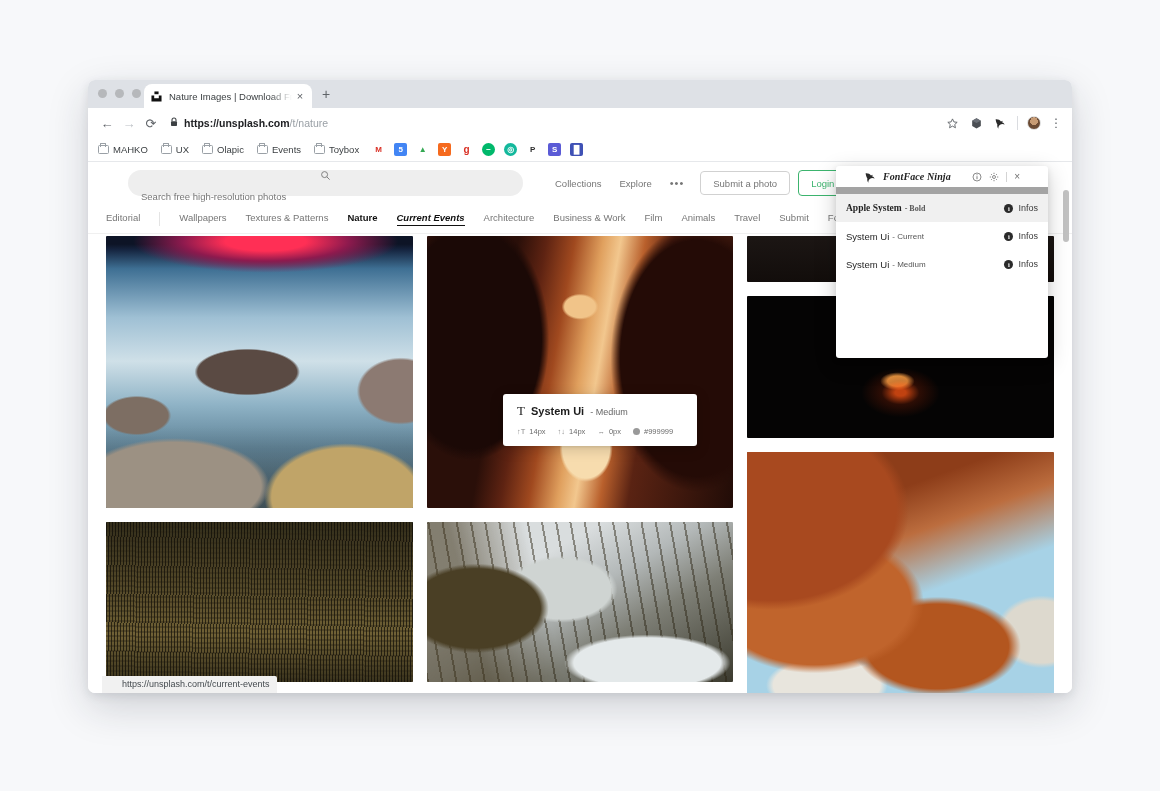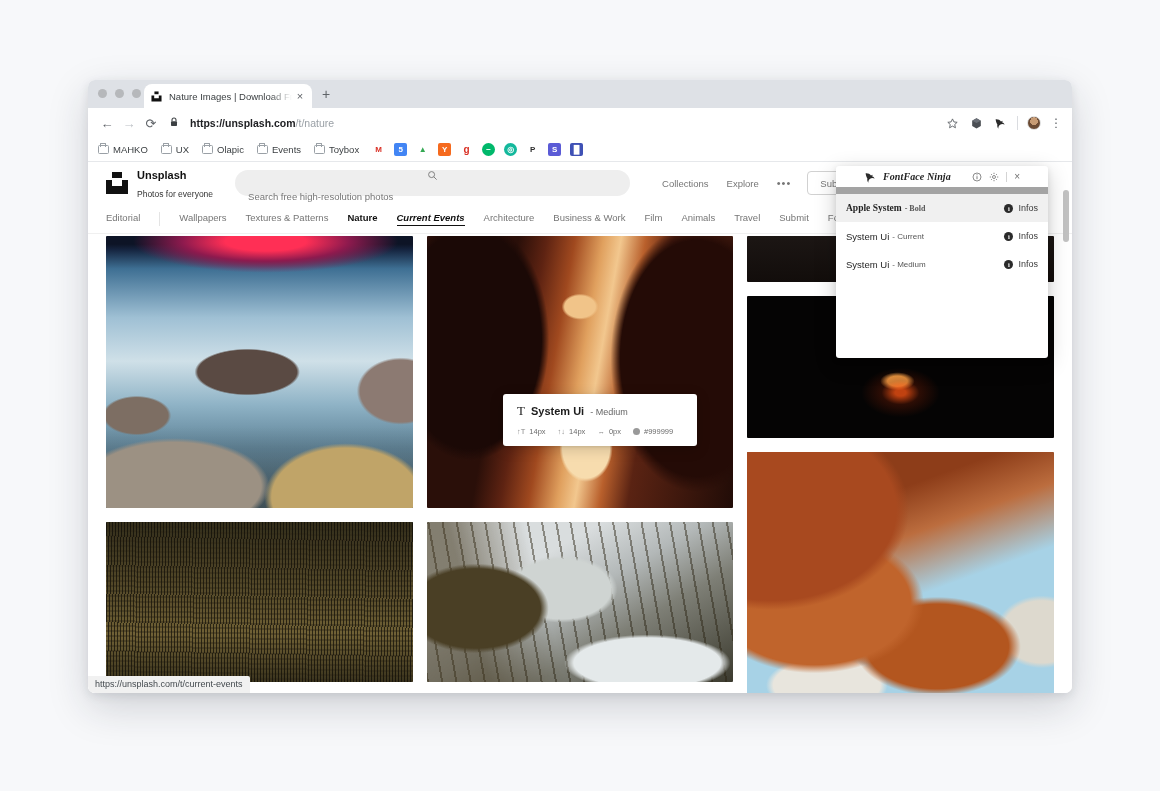--- a/index.html
+++ b/index.html
@@ -69,21 +69,21 @@
     padding: 0 8px;
   }
   .nav-btn {
     width: 22px; height: 22px;
     display: flex; align-items: center; justify-content: center;
     color: #5f6368; font-size: 13px;
   }
   .nav-btn.disabled { color: #bdc1c6; }
   #omnibox {
     flex: 1; height: 20px; margin: 0 6px 0 8px;
-    display: flex; align-items: center; gap: 12px;
+    display: flex; align-items: center; gap: 6px;
     font-size: 10.5px;
   }
   #lock-icon { color: #3c4043; font-size: 9px; }
   #url-text { color: #9aa0a6; white-space: nowrap; }
   #url-text b { color: #202124; font-weight: 700; }
   #toolbar-right { display: flex; align-items: center; gap: 9px; padding-right: 2px; }
   .tb-icon { width: 15px; height: 15px; display:flex; align-items:center; justify-content:center; color:#5f6368; }
   #tb-divider { width: 1px; height: 14px; background: #dadce0; }
   #avatar {
     width: 14px; height: 14px; border-radius: 50%;
@@ -268,23 +268,23 @@
   #page-scrollbar {
     position:absolute; right: 3px; top: 0; width: 6px; height: 100%;
   }
   #scroll-thumb {
     position:absolute; right: 0; top: 28px; width: 6px; height: 52px;
     background: #c2c2c2; border-radius: 3px;
   }
 
   
   #status-bar {
-    position:absolute; left: 0; bottom: 0;
+    position:absolute; left: 14px; bottom: 0;
     background: #f1f1f1; color: #444a4f;
-    font-size: 9px; padding: 3px 7px 4px 7px;
+    font-size: 9px; padding: 3px 7px 4px 20px;
     border-top-right-radius: 2px;
     white-space: nowrap;
     text-align: center;
   }
 
   
   #font-tooltip {
     position: absolute; left: 415px; top: 232px;
     width: 194px; height: 52px;
     background: #ffffff;
@@ -436,30 +436,20 @@
     <div class="bm-icon" style="background:#00b86b;border-radius:50%;">−</div>
     <div class="bm-icon" style="background:#13b89c;border-radius:50%;">◎</div>
     <div class="bm-icon" style="background:#fff;color:#2d2d2d;">P</div>
     <div class="bm-icon" style="background:#5b5bd6;">S</div>
     <div class="bm-icon" style="background:#3f51b5;">█</div>
   </div>
 
   <div id="viewport">
 
     <div id="unsplash-header">
-      <div id="brand">
-        <span id="logo-mark">
-          <span class="cap"></span>
-            <span class="body"></span>
-        </span>
-        <span id="brand-text">
-          <span class="n">Unsplash</span><br>
-          <span class="s">Photos for everyone</span>
-        </span>
-      </div>
 
       <div id="searchbar">
         <span id="search-glyph">
           <svg width="11" height="11" viewBox="0 0 24 24" aria-hidden="true">
             <circle cx="10" cy="10" r="6.5" fill="none" stroke="#767676" stroke-width="2"></circle>
             <line x1="15" y1="15" x2="21" y2="21" stroke="#767676" stroke-width="2"></line>
           </svg>
         </span>
         <input id="search-input" type="text" placeholder="Search free high-resolution photos" style="">
       </div>

